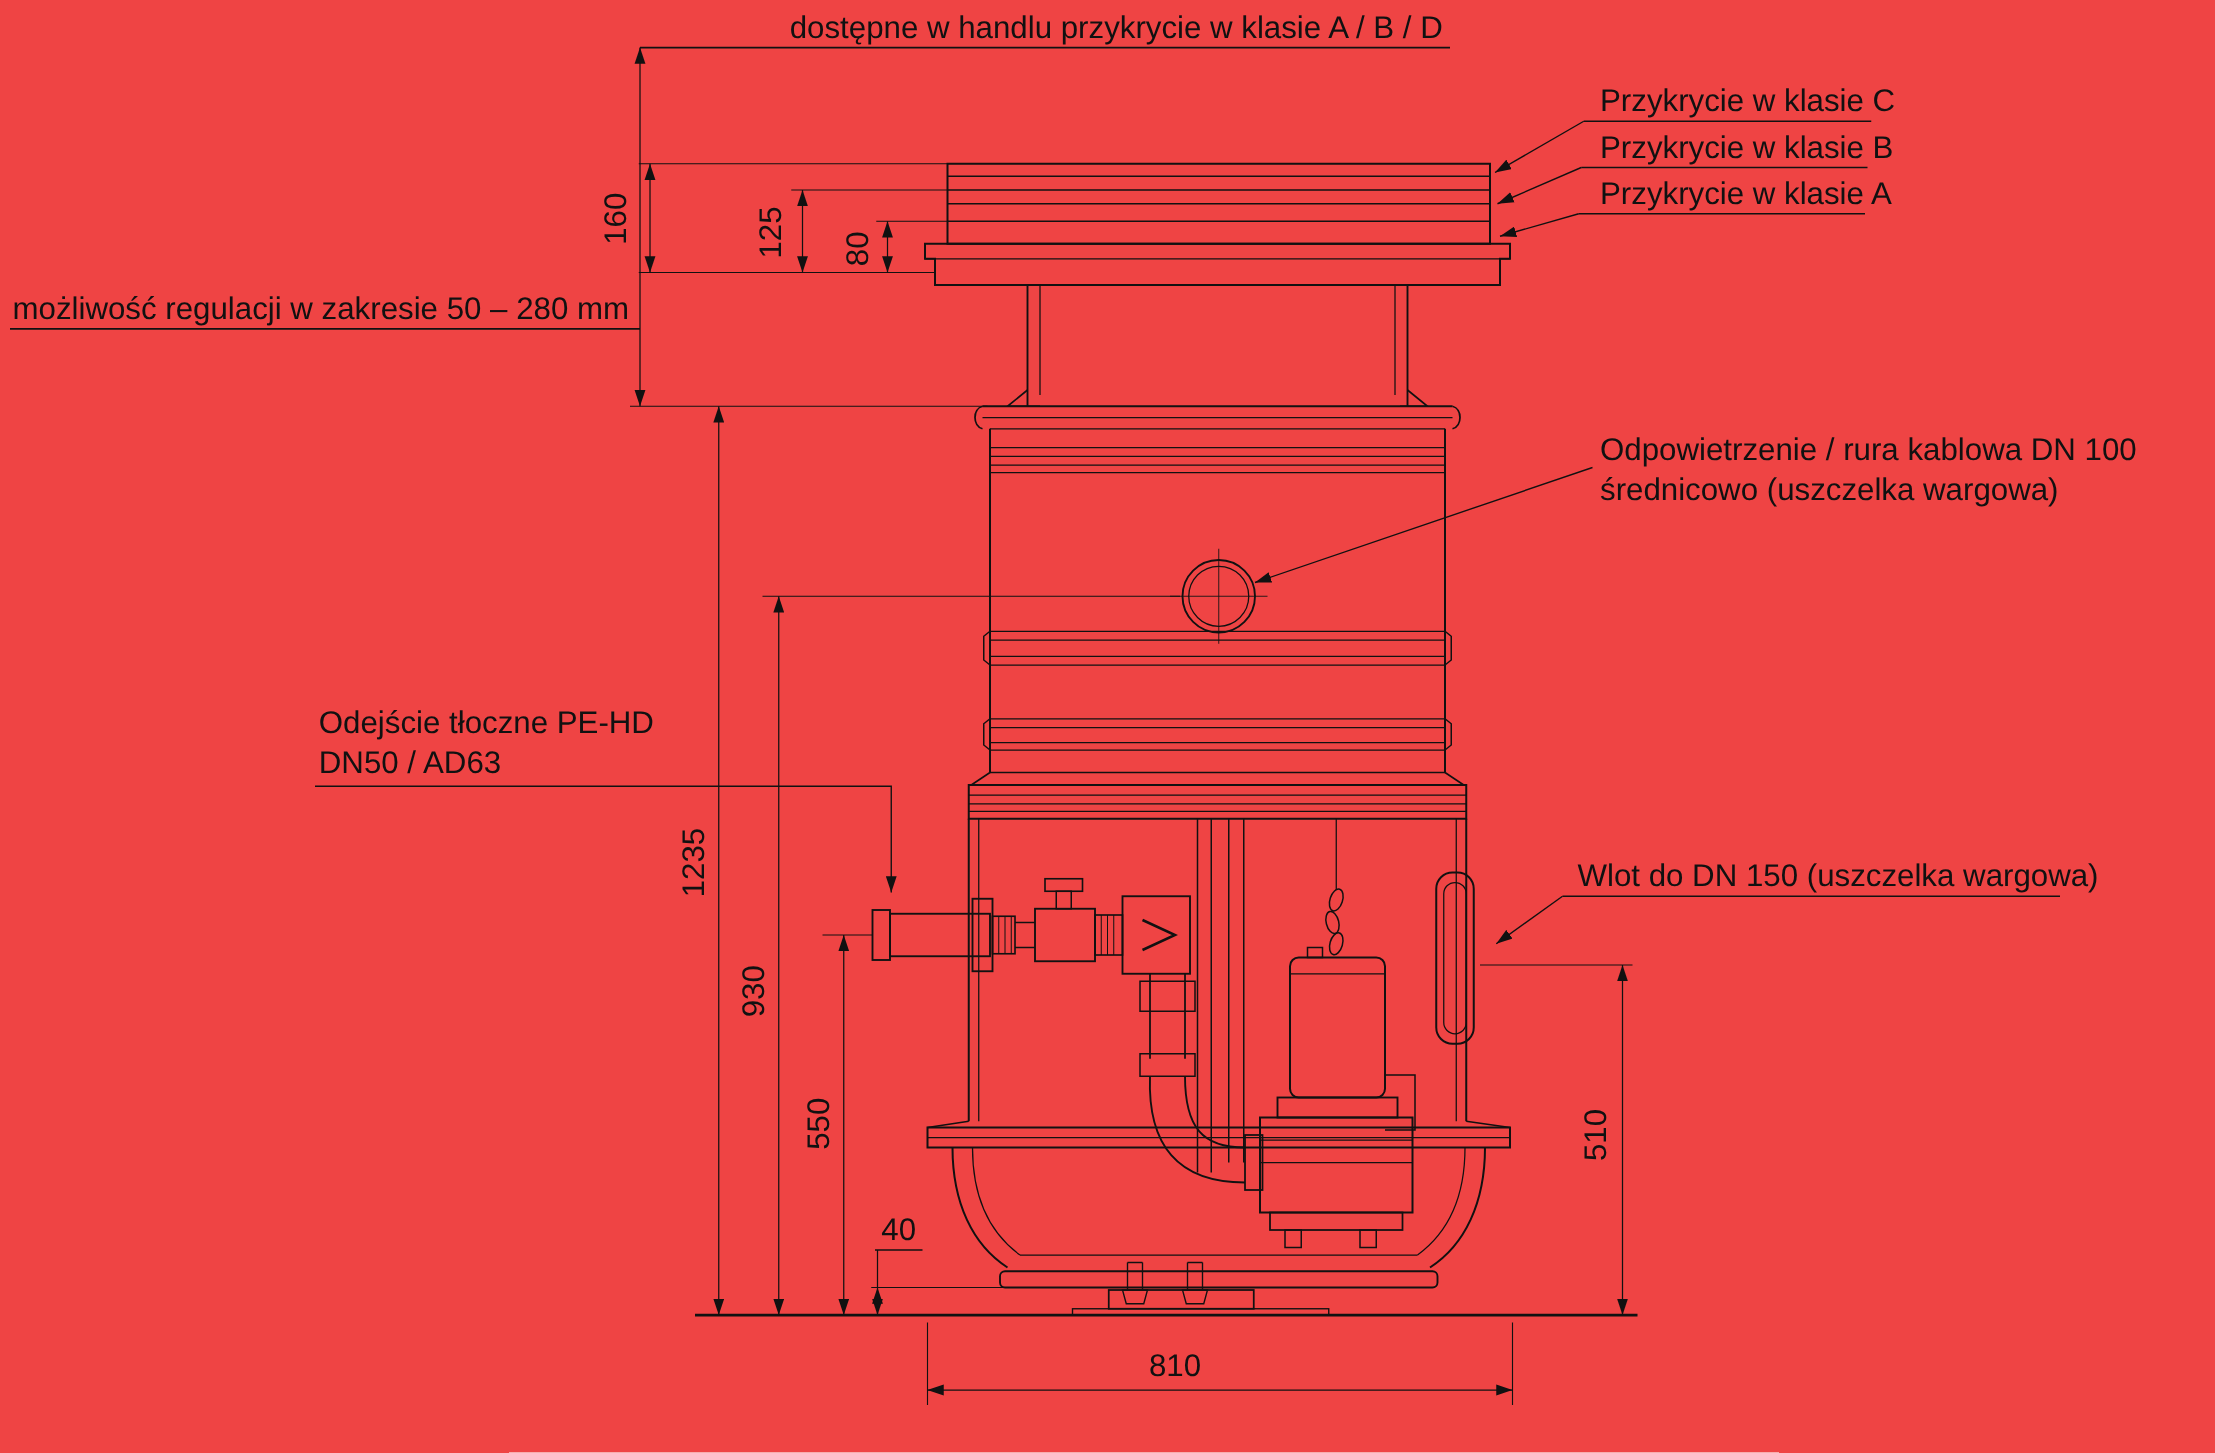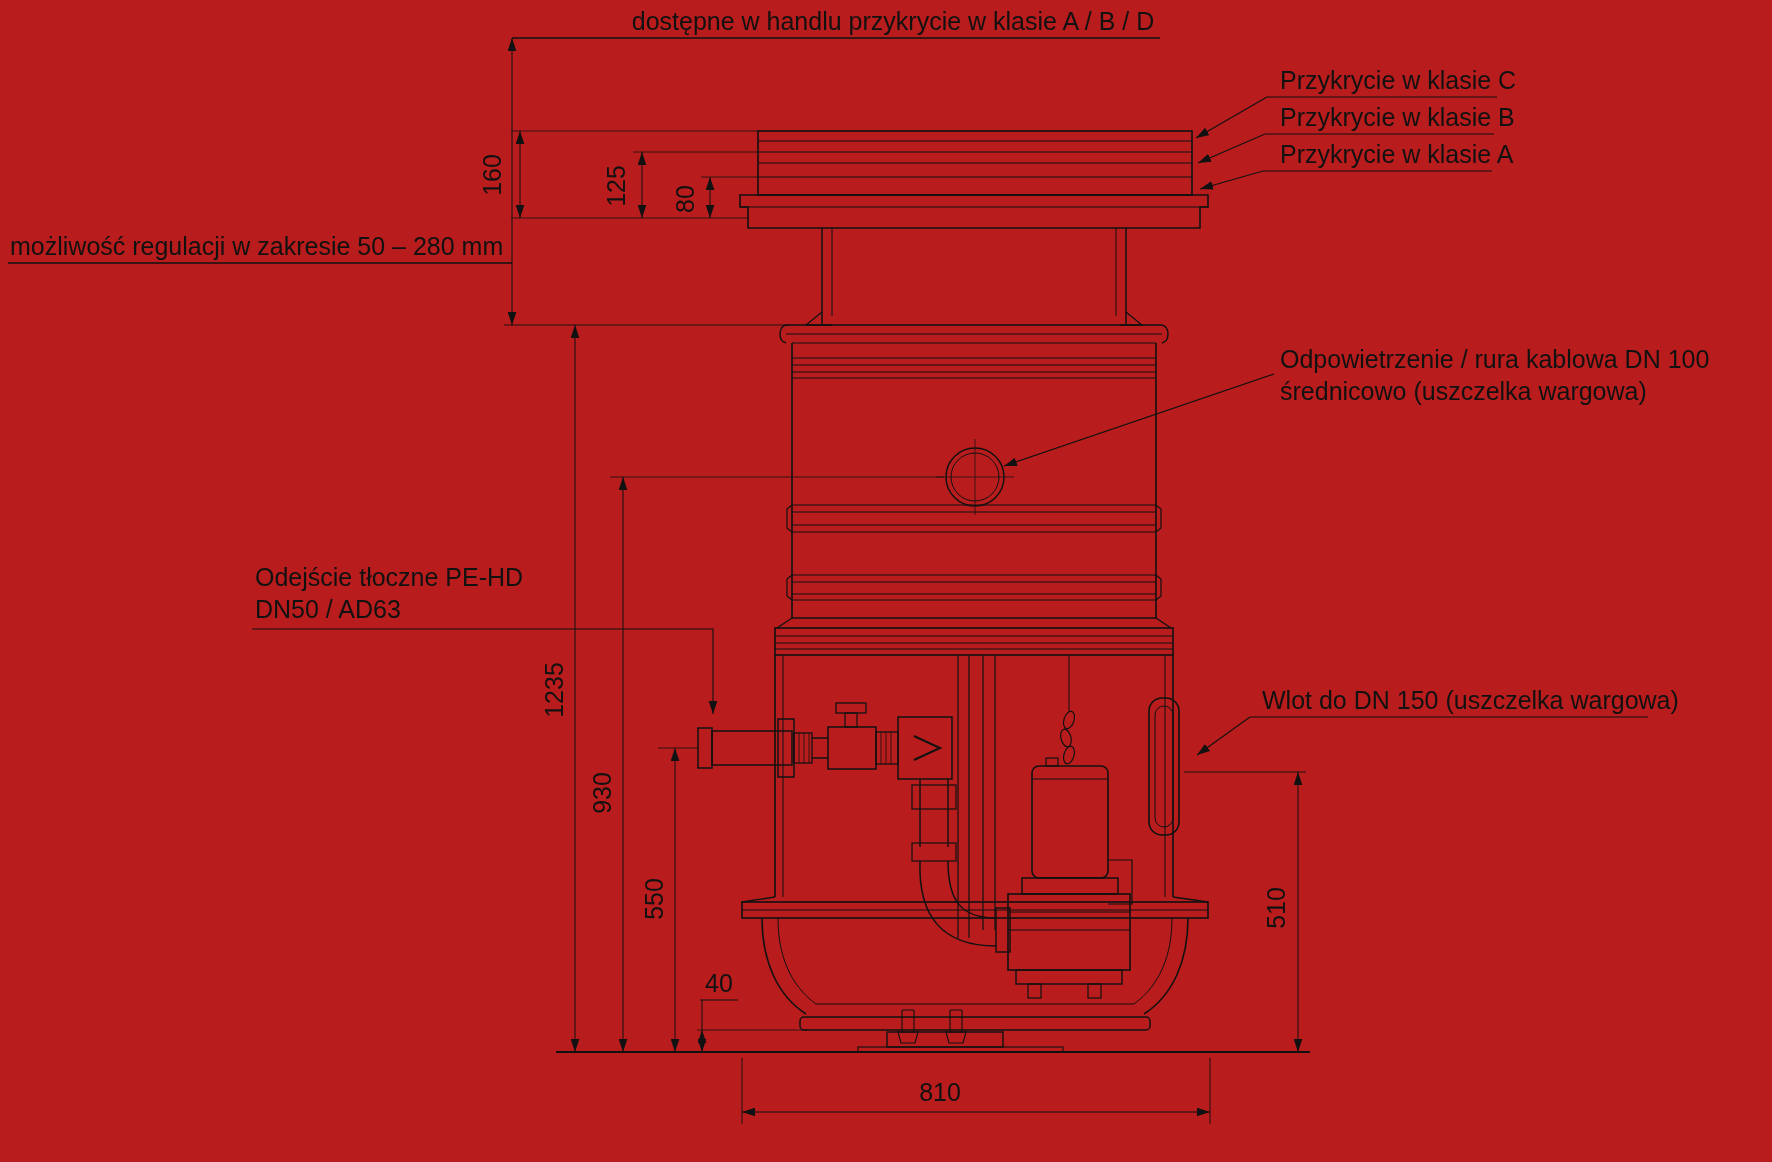--- a/index.html
+++ b/index.html
@@ -1,16 +1,16 @@
 <!DOCTYPE html>
 <html><head>
 <meta charset="utf-8">
 <style>
   html,body{margin:0;padding:0;background:#fff;}
-  .stage{width:1772px;height:1162px;background:#b91c1c;position:relative;overflow:hidden;}
+  .stage{width:1772px;height:1162px;background:#ef4444;position:relative;overflow:hidden;}
   svg{display:block;}
   svg text{
     font-family:"Liberation Sans", sans-serif;
     font-size:25px;
     fill:#111;
     stroke:none;
   }
   .ln{stroke:#111;fill:none;}
   .dim{stroke:#111;fill:none;stroke-width:1;marker-start:url(#arr);marker-end:url(#arr);}
   .leader{stroke:#111;fill:none;stroke-width:1.1;marker-end:url(#arr);}

